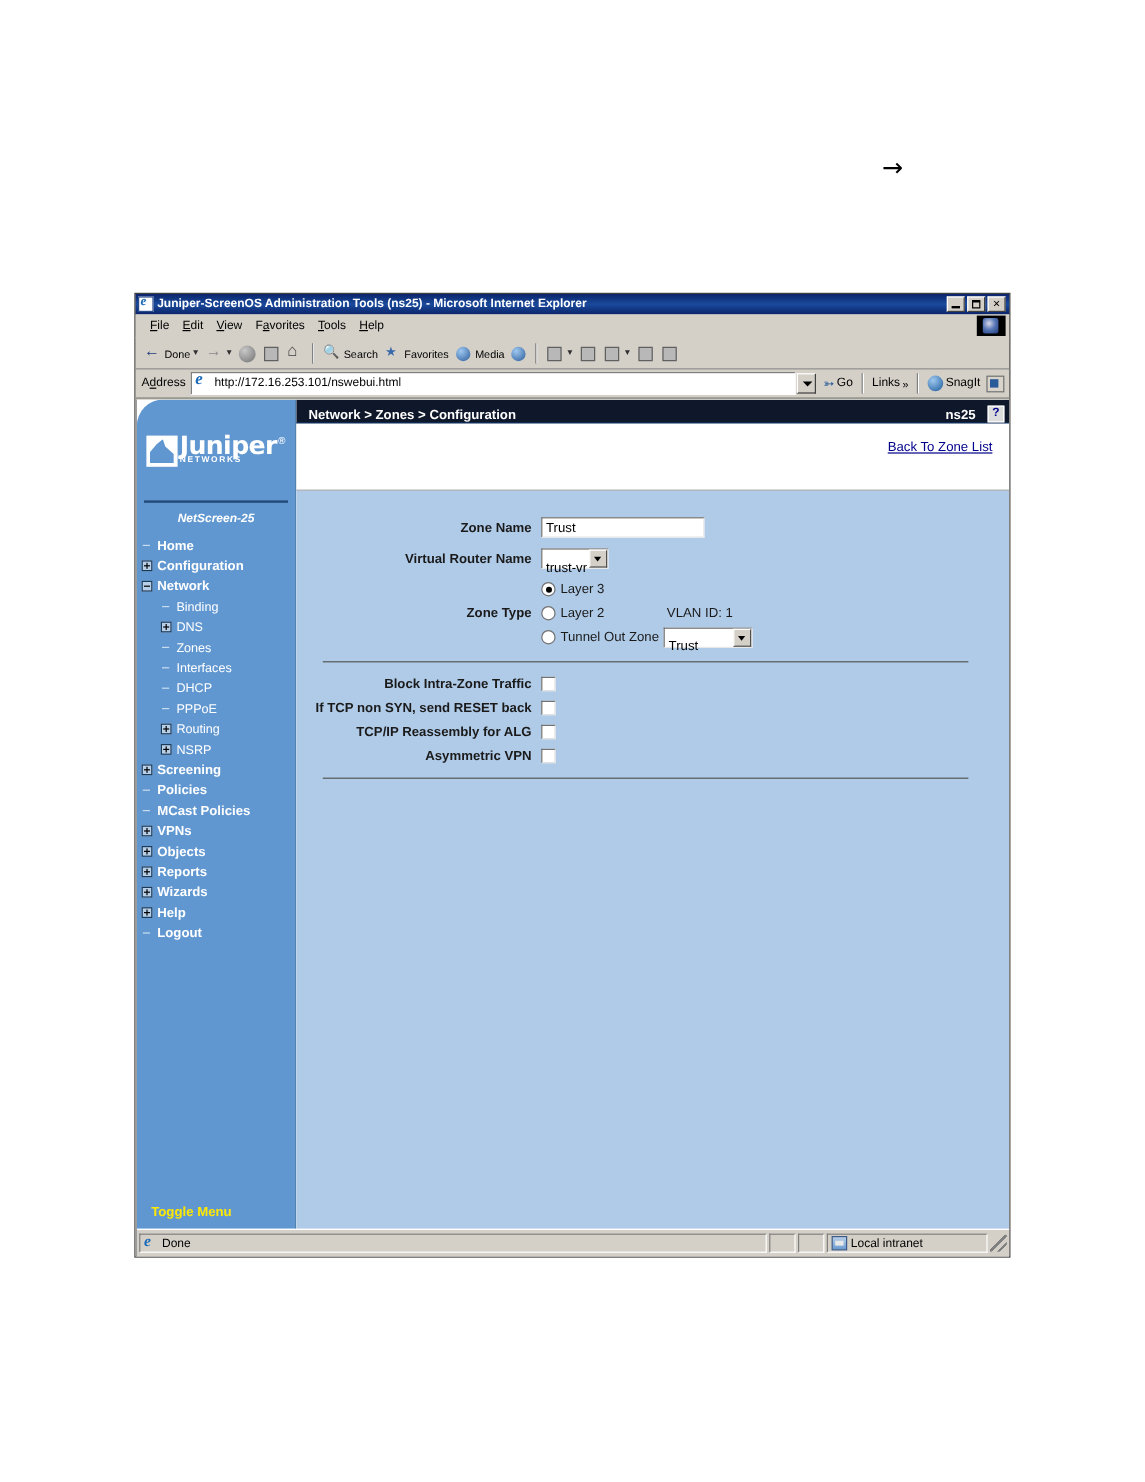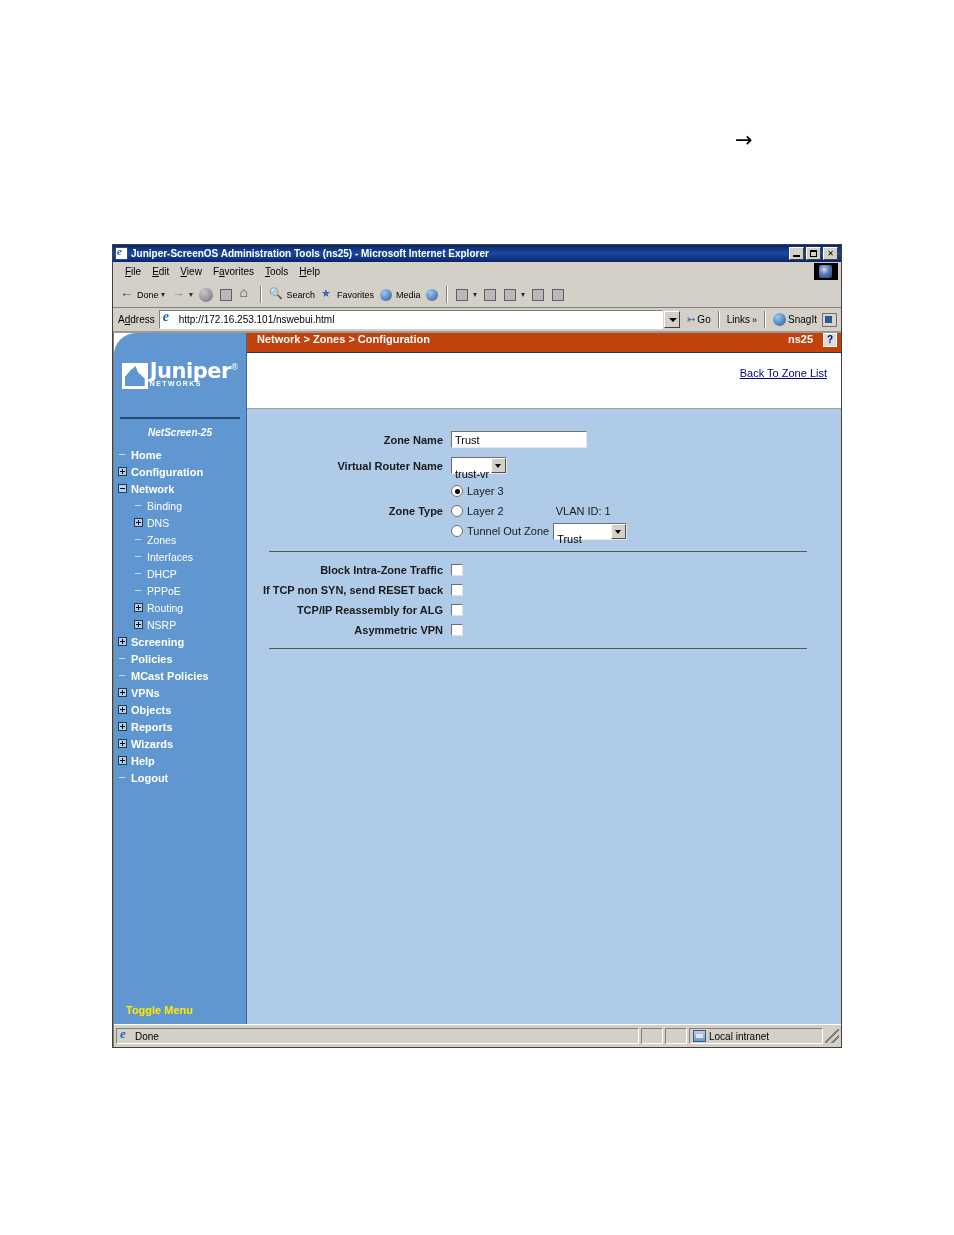--- a/index.html
+++ b/index.html
@@ -450,23 +450,23 @@
   
   .main-col {
     flex: 1;
     display: flex;
     flex-direction: column;
     min-width: 0;
     background: #ffffff;
   }
   .breadcrumb-bar {
     height: 19px;
-    background: #c2410c;
-    display: flex;
-    align-items: flex-start;
+    background: #0f172a;
+    display: flex;
+    align-items: flex-end;
     padding: 0 4px 0 10px;
     flex: none;
     border-bottom: 1px solid #103a70;
   }
   .breadcrumb-text {
     font-size: 11px;
     font-weight: bold;
     color: #ffffff;
     flex: 1;
     white-space: nowrap;

